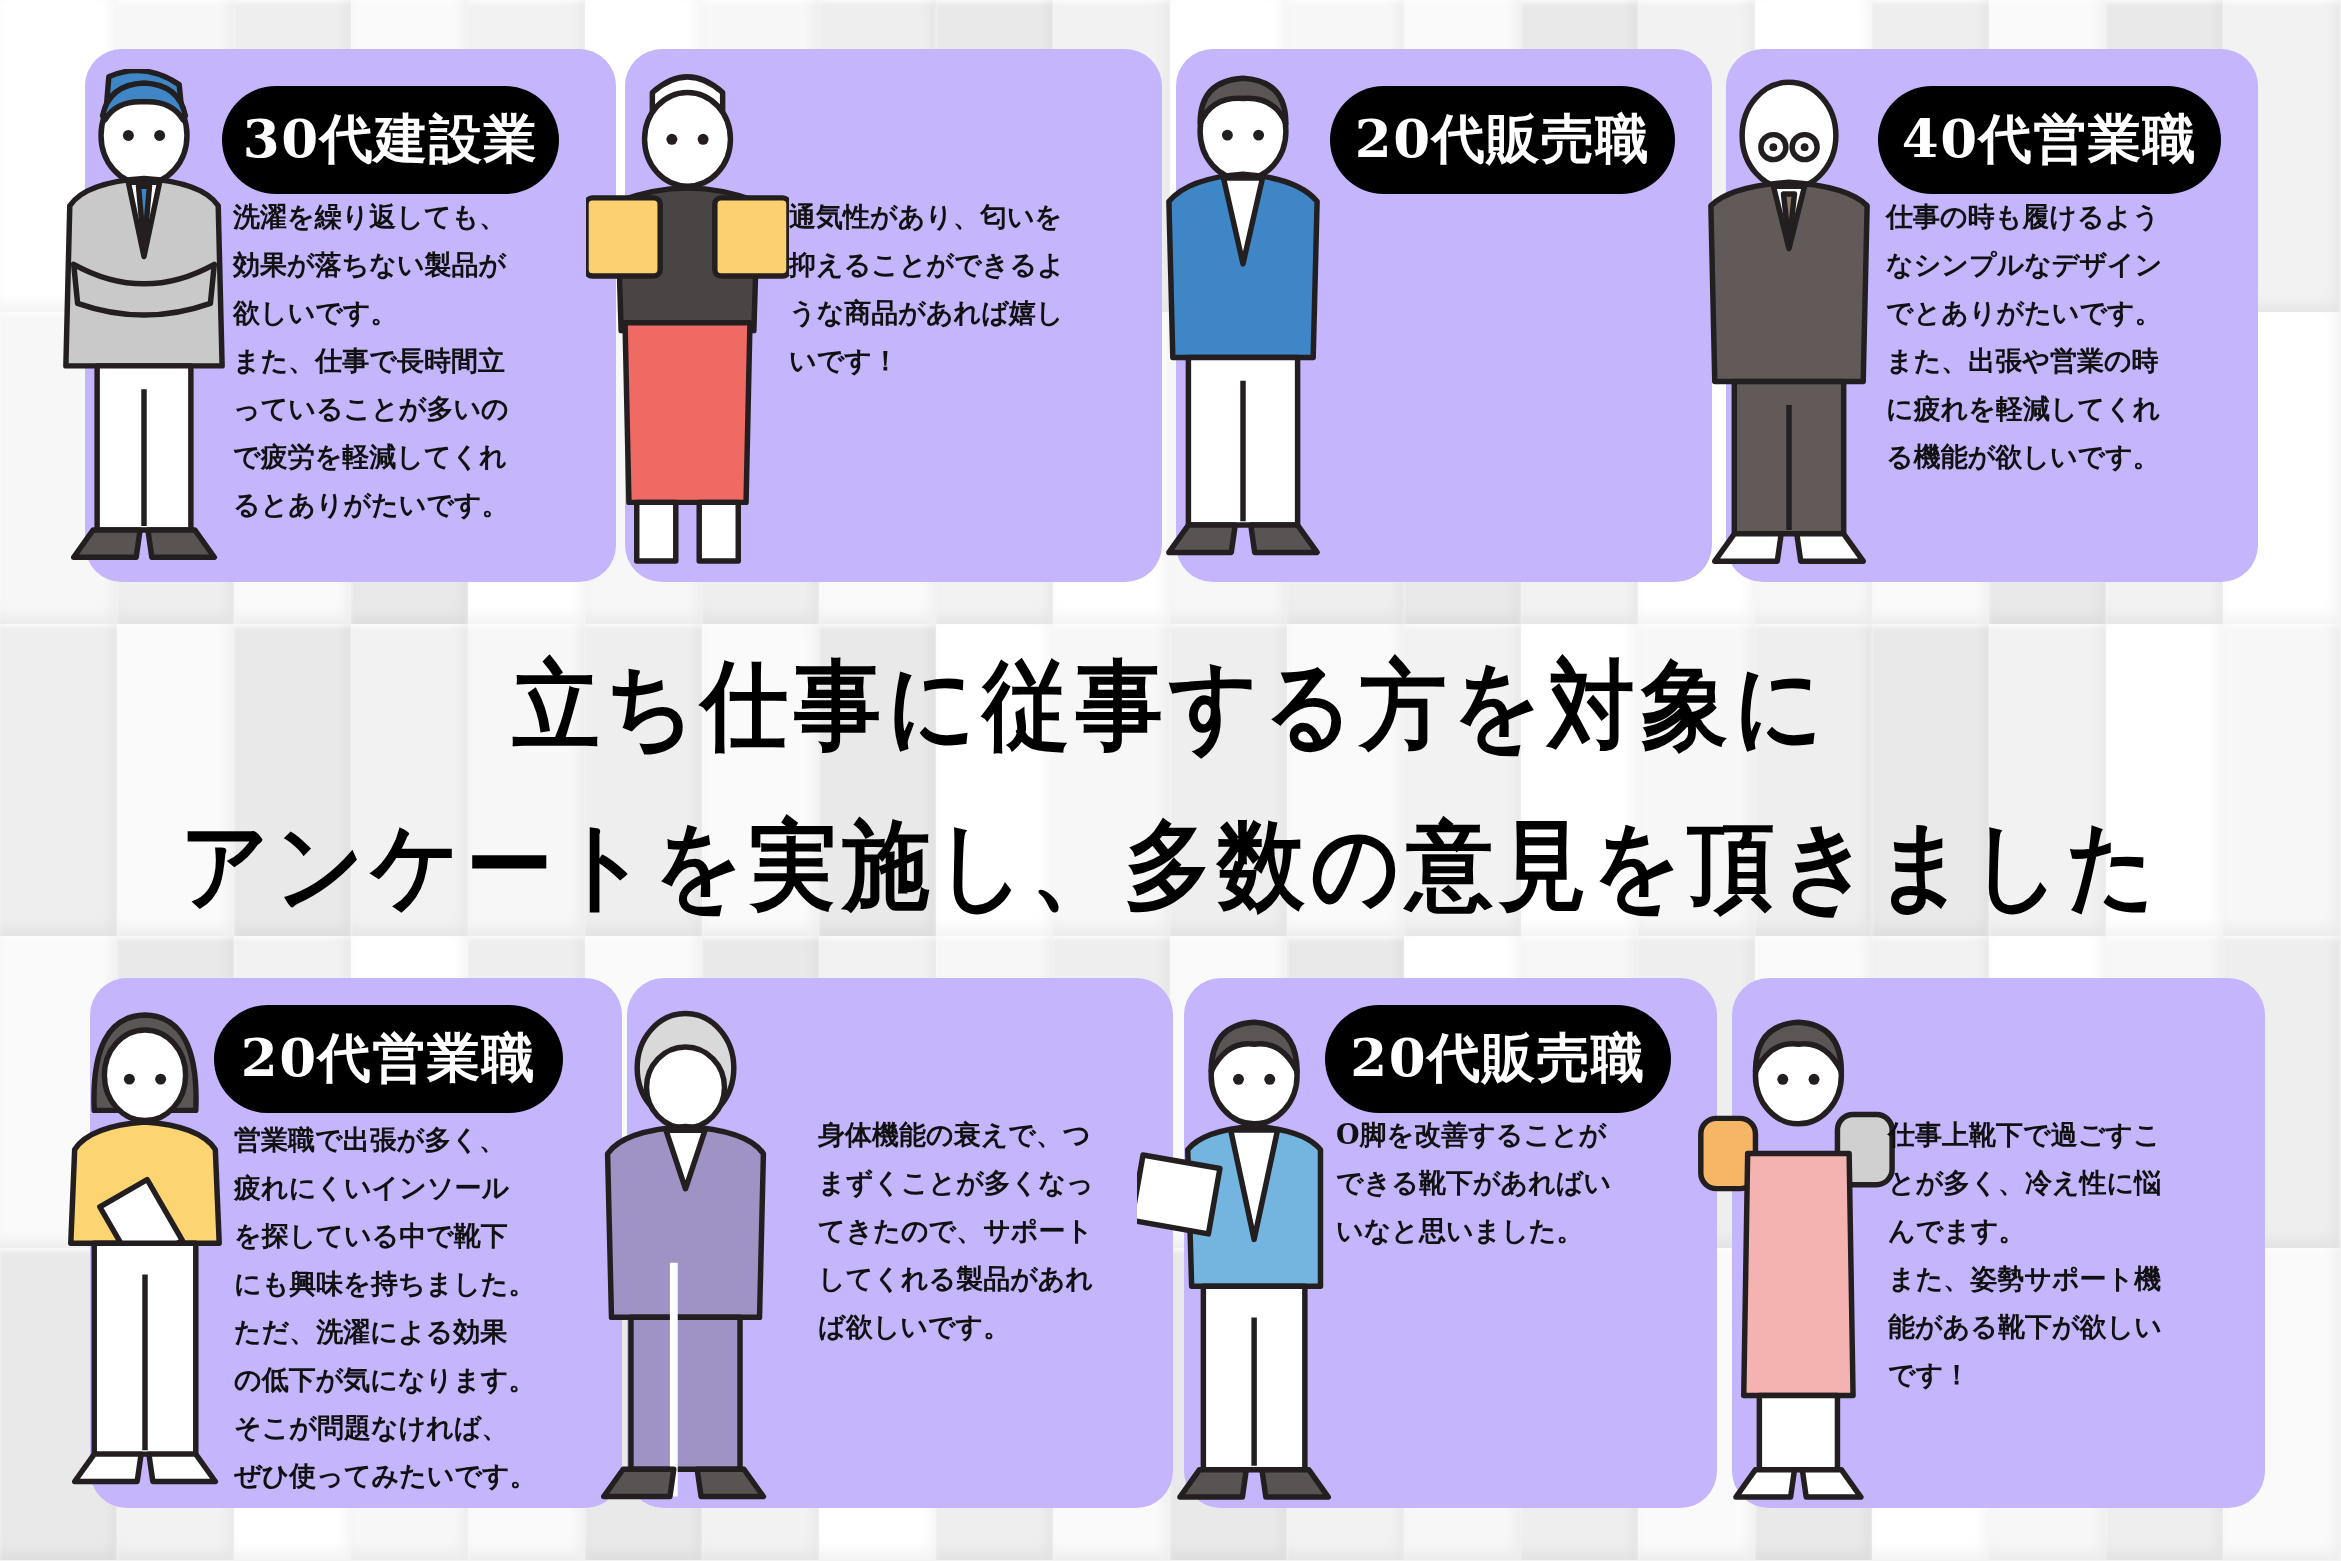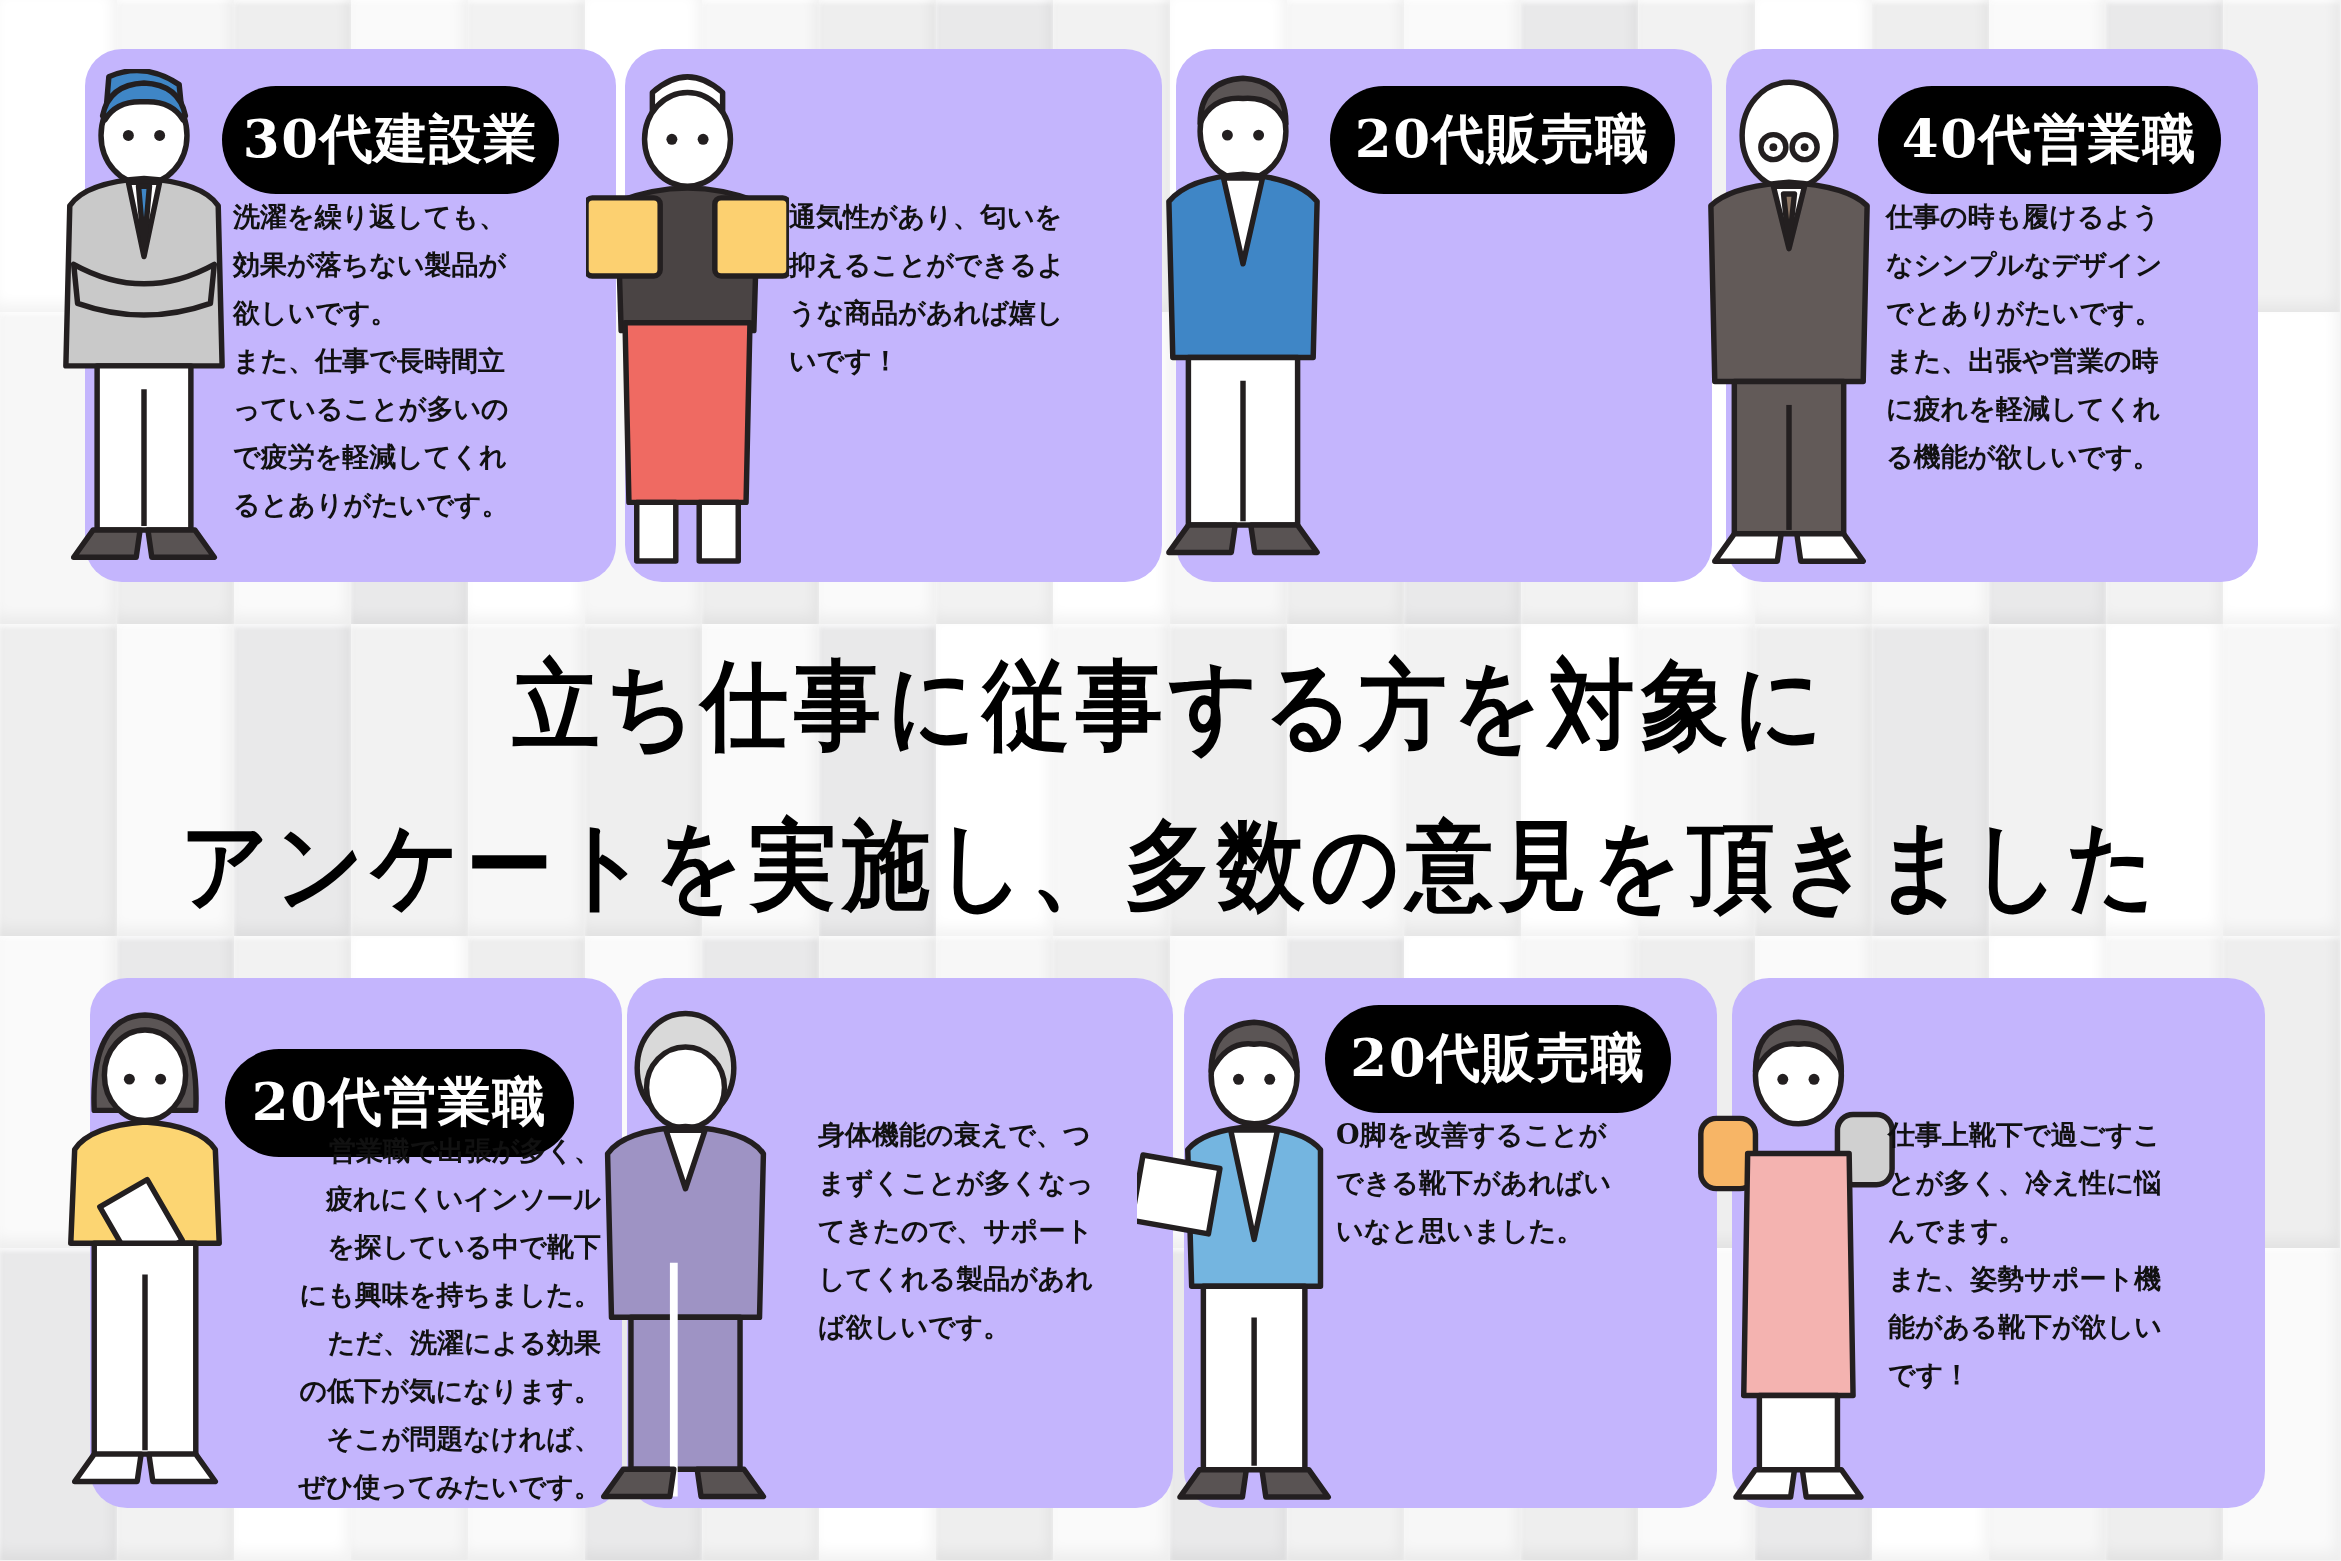--- a/index.html
+++ b/index.html
@@ -242,22 +242,22 @@
       <path d="M20 190 Q40 160 110 155 Q180 160 200 190 L205 310 L15 310 Z" fill="#fcd572"></path>
       <rect x="70" y="240" width="70" height="90" transform="rotate(-30 105 285)" fill="#fff"></rect>
       <rect x="45" y="310" width="130" height="270" fill="#fff"></rect>
       <line x1="110" y1="350" x2="110" y2="575"></line>
       <path d="M45 580 L105 580 L100 615 L20 615 Z" fill="#fff"></path>
       <path d="M115 580 L175 580 L200 615 L120 615 Z" fill="#fff"></path>
     </g>
     <circle cx="90" cy="100" r="7" fill="#231f20"></circle>
       <circle cx="130" cy="100" r="7" fill="#231f20"></circle>
   </svg>
-  <div class="pill" style="left:135px; top:27px; width:349px;margin-top:44px;">20代営業職</div>
-  <div class="comment" style="left:144px; top:149px; width:367px;text-align:right;">営業職で出張が多く、
+  <div class="pill" style="left:124px; top:27px; width:349px;">20代営業職</div>
+  <div class="comment" style="left:144px; top:138px; width:367px;">営業職で出張が多く、
 疲れにくいインソール
 を探している中で靴下
 にも興味を持ちました。
 ただ、洗濯による効果
 の低下が気になります。
 そこが問題なければ、
 ぜひ使ってみたいです。</div>
 </div>
 
 <div class="card" style="left:627px; top:978px; width:546px; height:530px;">

